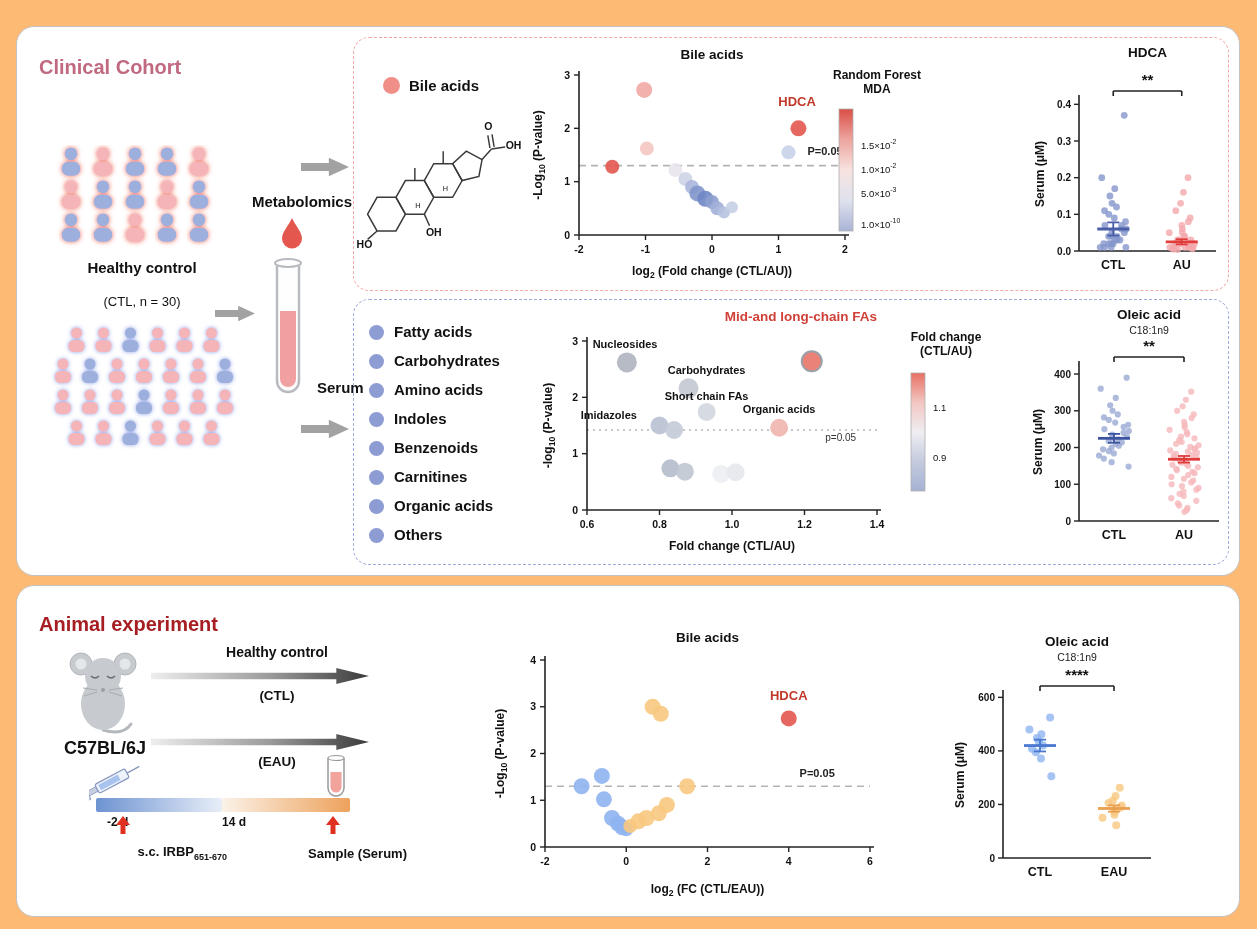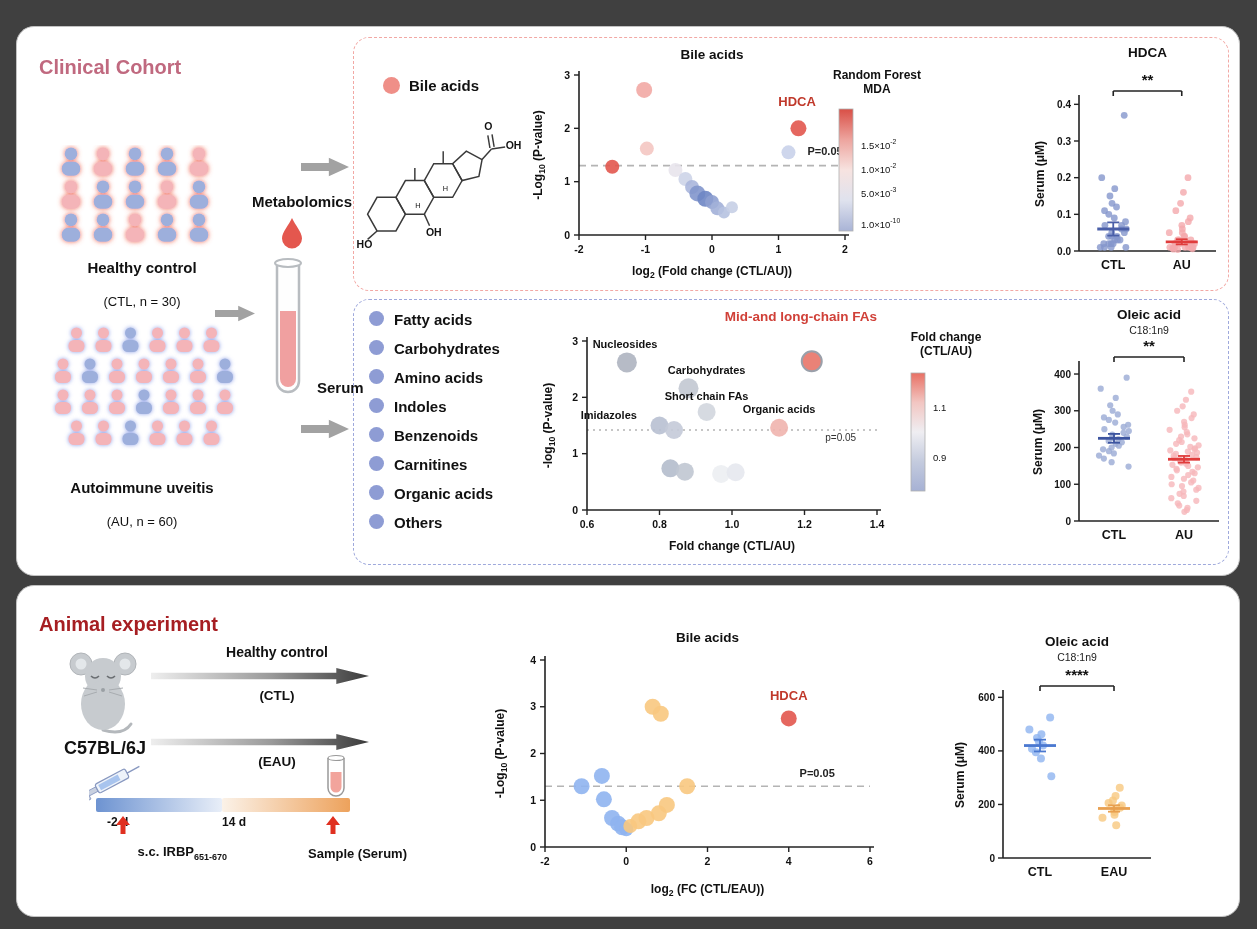--- a/index.html
+++ b/index.html
@@ -1,16 +1,16 @@
 <!DOCTYPE html>
 <html><head>
 <meta charset="utf-8">
 <style>
   html,body { margin:0; padding:0; background:#fff; font-family:"Liberation Sans",sans-serif; color:#111; }
-  .page { position:relative; width:1257px; height:929px; background:#404040; overflow:hidden; }
+  .page { position:relative; width:1257px; height:929px; background:#fdba74; overflow:hidden; }
   .panel { position:absolute; border:1.6px solid #c2c2c2; border-radius:18px; background:#fff; }
   .clinical { left:16px; top:26px; width:1222px; height:548px; }
   .animal   { left:16px; top:585px; width:1222px; height:330px; }
   .ptitle { position:absolute; font-size:20px; font-weight:bold; }
   .clinical .ptitle { left:22px; top:12px; color:#c0697f; }
   .animal .ptitle   { left:22px; top:10px; color:#a61e22; }
   .abs { position:absolute; }
   .dashed { position:absolute; border-radius:16px; }
   .dash-top { left:336px; top:10px; width:874px; height:252px; border:1.6px dashed #f2a8a4; }
   .dash-bot { left:336px; top:272px; width:874px; height:264px; border:1.6px dashed #9fa9dc; }
@@ -18,21 +18,21 @@
   .grp-label .gname { font-weight:bold; font-size:15px; }
   .grp-label .gsub  { font-size:13px; margin-top:18px; }
   .metab { font-weight:bold; font-size:15px; text-align:center; }
   .serum-lbl { font-weight:bold; font-size:15px; }
   .sarrow { background:#a2a2a2; clip-path:polygon(0 30%,58% 30%,58% 4%,100% 50%,58% 96%,58% 70%,0 70%); }
   .garrow { background:linear-gradient(90deg,#eeeeee 0%,#9a9a9a 55%,#3a3a3a 100%);
             clip-path:polygon(0 34%,85% 34%,85% 10%,100% 50%,85% 90%,85% 66%,0 66%); }
   .legend-bile { display:flex; align-items:center; gap:9px; font-weight:bold; font-size:15px; }
   .dot-pink { width:17px; height:17px; border-radius:50%; background:#ef8f88; display:inline-block; }
   #classLegend { list-style:none; margin:0; padding:0; }
-  #classLegend li { display:flex; align-items:flex-start; gap:10px; height:29px; font-weight:bold; font-size:15px; }
+  #classLegend li { display:flex; align-items:flex-end; gap:10px; height:29px; font-weight:bold; font-size:15px; }
   #classLegend .cdot { width:15px; height:15px; border-radius:50%; background:#8e9cd4; flex:0 0 auto; }
   .track-name { text-align:center; font-weight:bold; font-size:14px; }
   .track-sub  { text-align:center; font-weight:bold; font-size:13.5px; }
   .bar { position:absolute; height:14px; border-radius:2px; }
   .bar-blue { background:linear-gradient(90deg,#6d93d1,#e8eef8); }
   .bar-orange { background:linear-gradient(90deg,#fbf2e8,#eda25c); }
   .tl-lbl { position:absolute; text-align:left; font-weight:bold; font-size:12px; }
   .note { position:absolute; text-align:right; font-weight:bold; font-size:13px; }
   .note sub { font-size:9px; }
   .mouse-lbl { text-align:center; font-weight:600; font-size:18px; }
@@ -226,24 +226,20 @@
           <g transform="translate(135.5 111) scale(1)" filter="url(#glowcrowd2)">
             <circle cx="0" cy="-8" r="5.5" fill="#f4b4b8"></circle>
             <rect x="-8" y="-1" width="16" height="12" rx="5.5" fill="#f4b4b8"></rect>
           </g>
           <g transform="translate(162.5 111) scale(1)" filter="url(#glowcrowd2)">
             <circle cx="0" cy="-8" r="5.5" fill="#f4b4b8"></circle>
             <rect x="-8" y="-1" width="16" height="12" rx="5.5" fill="#f4b4b8"></rect>
           </g>
         </svg>
       </div>
-    <div class="abs grp-label" style="left:10px; top:452px; width:230px;">
-      <div class="gname">Autoimmune uveitis</div>
-      <div class="gsub">(AU, n = 60)</div>
-    </div>
 
     <div class="abs metab" style="left:190px; top:166px; width:190px;">Metabolomics</div>
     <div class="abs" style="left:262px; top:190px;" id="droplet">
         <svg width="26" height="32" viewBox="0 0 26 32">
           <path d="M13,1 C16,8 23,15 23,21.5 a10,10 0 1 1 -20,0 C3,15 10,8 13,1 Z" fill="#e4574e"></path>
         </svg>
       </div>
     <div class="abs" style="left:251px; top:226px;" id="serumTube">
         <svg width="40" height="152" viewBox="0 0 40 152">
           <path d="M9,10 L9,128 A11,11 0 0 0 31,128 L31,10" fill="#fefefe" stroke="#b8bcc0" stroke-width="2.5"></path>

